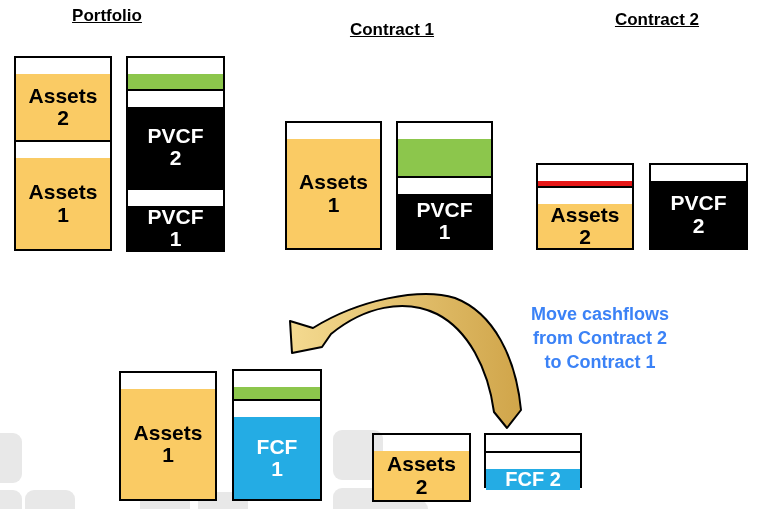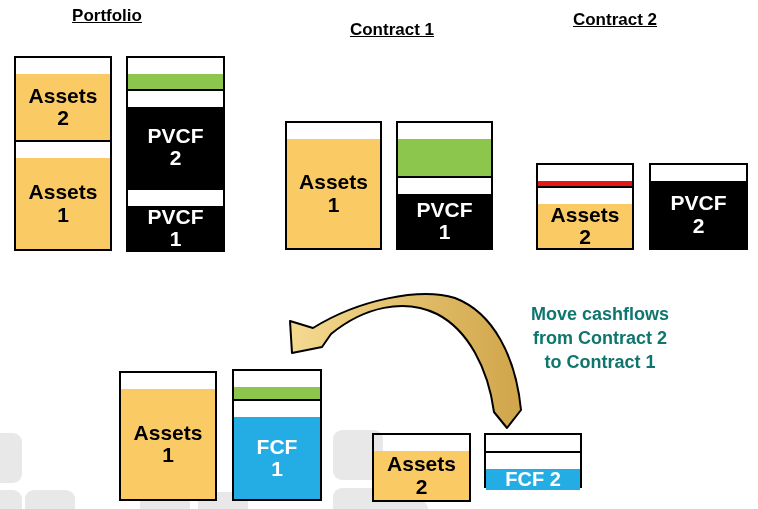--- a/index.html
+++ b/index.html
@@ -72,42 +72,42 @@
   }
   
   .annotation{
     position:absolute;
     left:513px;top:302px;
     width:174px;
     text-align:center;
     font-weight:bold;
     font-size:18px;
     line-height:24px;
-    color:#0f766e;
+    color:#3b82f6;
     white-space:pre-line;
     z-index:6;
   }
 </style>
 </head>
 <body>
 
 <div class="canvas">
 
   <div class="bgsq" style="left:-28px;top:433px;"></div>
   <div class="bgsq" style="left:-28px;top:490px;"></div>
   <div class="bgsq" style="left:25px;top:490px;"></div>
   <div class="bgsq" style="left:140px;top:492px;"></div>
   <div class="bgsq" style="left:198px;top:492px;"></div>
   <div class="bgsq" style="left:333px;top:430px;"></div>
   <div class="bgsq" style="left:333px;top:488px;"></div>
   <div class="bgsq" style="left:378px;top:500px;"></div>
 
   <div class="col-title" style="left:22px;top:6px;">Portfolio</div>
   <div class="col-title" style="left:307px;top:20px;">Contract 1</div>
-  <div class="col-title" style="left:530px;top:10px;">Contract 2</div>
+  <div class="col-title" style="left:572px;top:10px;">Contract 2</div>
 
   <div class="bar" style="left:14px;top:56px;width:98px;height:195px;">
     <div class="seg divider fill-assets" style="height:68px;">
       <div class="seg-label">Assets
 2</div>
     </div>
     <div class="seg grow fill-assets">
       <div class="seg-label">Assets
 1</div>
     </div>

